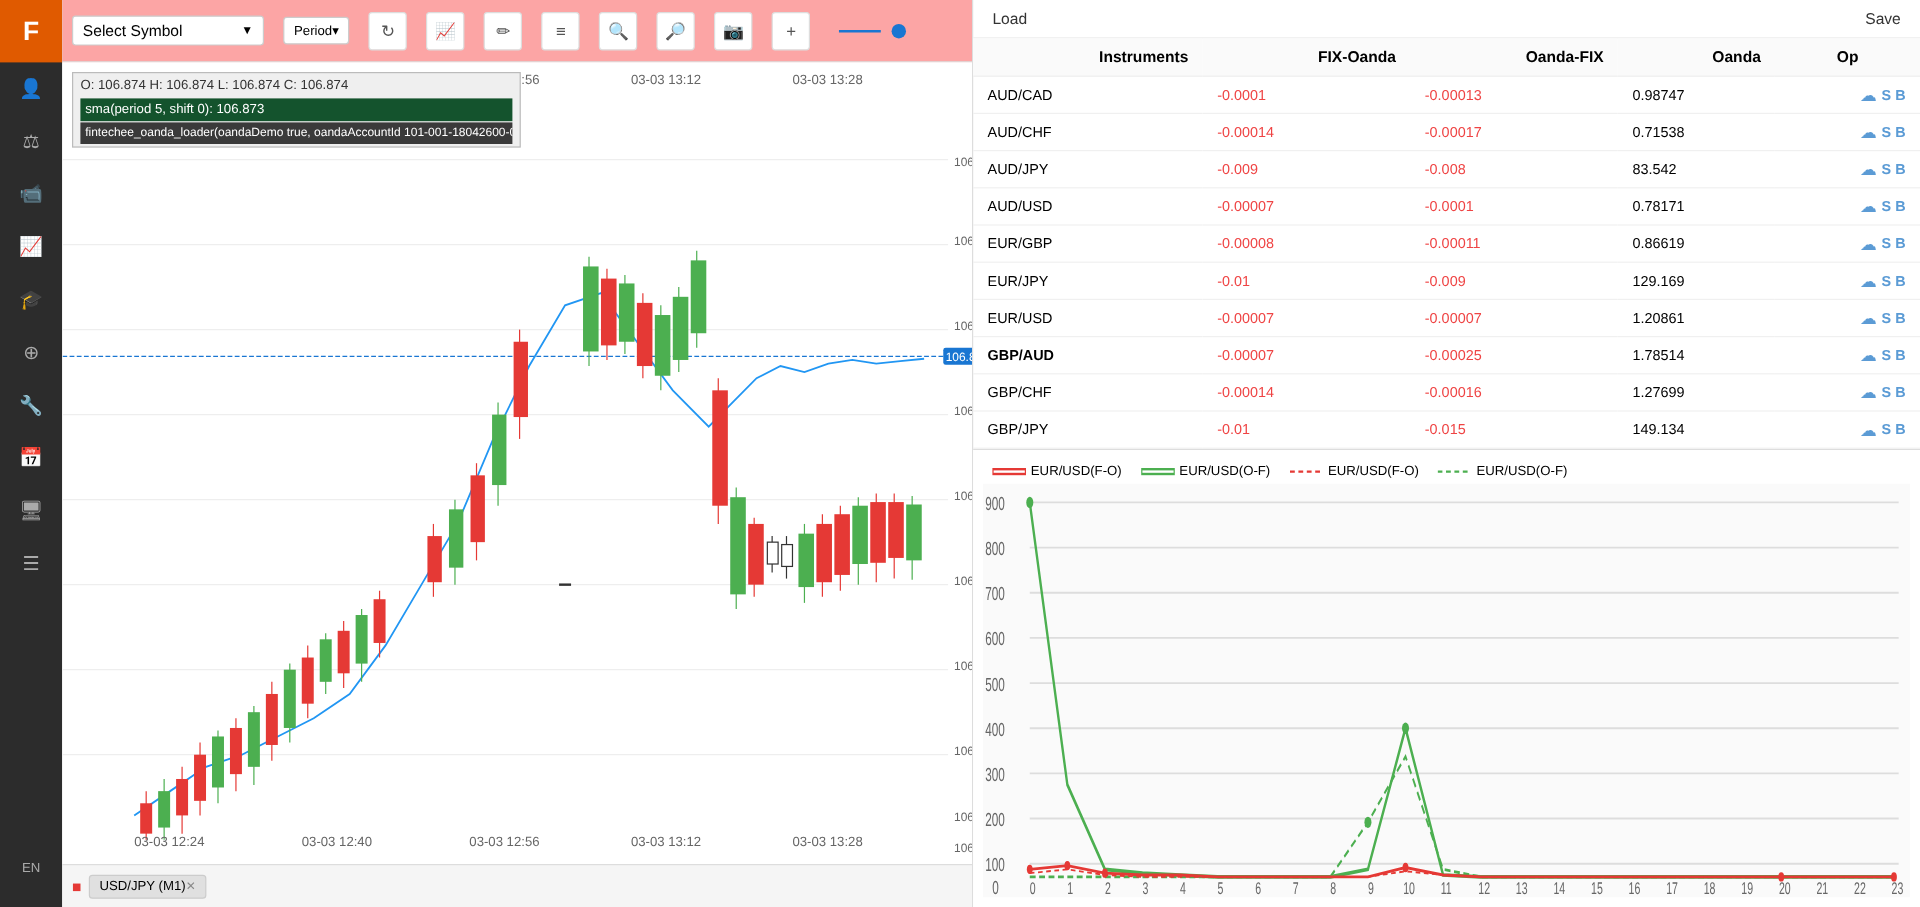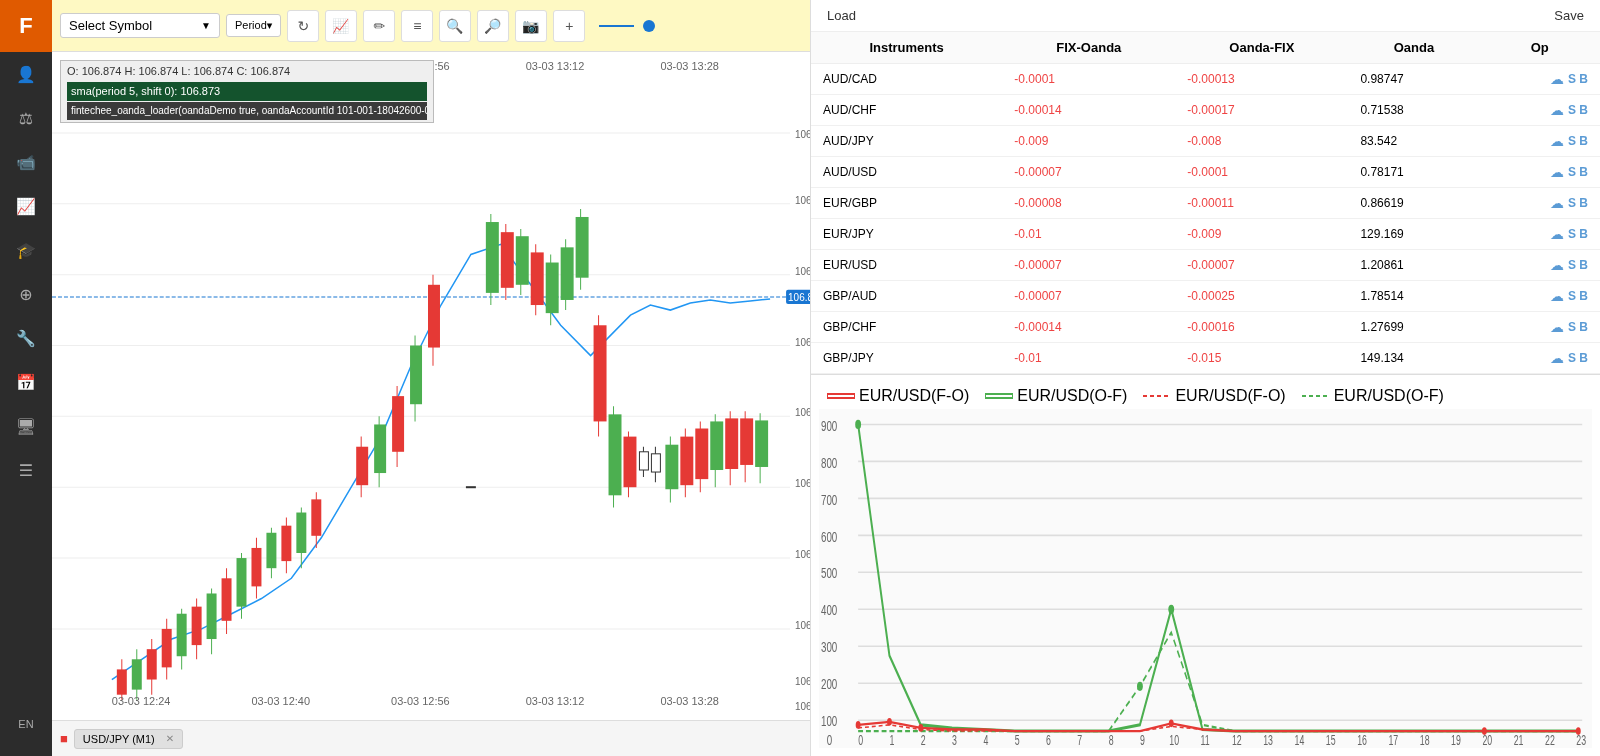--- a/index.html
+++ b/index.html
@@ -51,26 +51,26 @@
       flex: 1;
       display: flex;
       flex-direction: column;
       background: #fff;
       min-width: 0;
     }
 
     
     .toolbar {
       height: 52px;
-      background: #fef9c3;
+      background: #fca5a5;
       border-bottom: 1px solid #ddd;
       display: flex;
       align-items: center;
       padding: 0 8px;
-      gap: 6px;
+      gap: 16px;
       flex-shrink: 0;
     }
     .symbol-select {
       border: 1px solid #ccc;
       border-radius: 3px;
       padding: 4px 8px;
       font-size: 13px;
       min-width: 160px;
       cursor: pointer;
       background: white;
@@ -120,21 +120,21 @@
     }
     .symbol-tab {
       background: #e0e0e0;
       border: 1px solid #ccc;
       border-radius: 3px;
       padding: 3px 8px;
       font-size: 11px;
       cursor: pointer;
       display: flex;
       align-items: flex-start;
-      gap: 11px;
+      gap: 0;
     }
     .symbol-tab-close {
       color: #888;
       font-size: 10px;
       cursor: pointer;
     }
 
     
     .right-panel {
       width: 790px;
@@ -161,21 +161,21 @@
       color: #333;
       cursor: pointer;
       font-size: 13px;
     }
     .instruments-table {
       width: 100%;
       border-collapse: collapse;
     }
     .instruments-table th {
       padding: 8px 12px;
-      text-align: center;
+      text-align: right;
       font-weight: bold;
       font-size: 13px;
       border-bottom: 1px solid #eee;
       background: #fafafa;
     }
     .instruments-table th:last-child { text-align: center; }
     .instruments-table td {
       padding: 7px 12px;
       font-size: 12px;
       border-bottom: 1px solid #f0f0f0;
@@ -211,21 +211,21 @@
       display: flex;
       gap: 16px;
       align-items: center;
       padding: 4px 8px;
       flex-wrap: wrap;
     }
     .legend-item {
       display: flex;
       align-items: center;
       gap: 4px;
-      font-size: 16px;
+      font-size: 11px;
     }
     .chart-svg-container {
       flex: 1;
       position: relative;
     }
 
     .info-box {
       position: absolute;
       top: 8px;
       left: 8px;
@@ -528,21 +528,21 @@
       <td class="value-red">-0.00007</td>
       <td>1.20861</td>
       <td>
         <div class="op-cell">
           <span class="op-icon">☁</span>
           <span class="sb-label">S B</span>
         </div>
       </td>
     </tr>
           <tr>
-      <td style="font-weight:400;">GBP/AUD</td>
+      <td style="font-weight:700;">GBP/AUD</td>
       <td class="value-red">-0.00007</td>
       <td class="value-red">-0.00025</td>
       <td>1.78514</td>
       <td>
         <div class="op-cell">
           <span class="op-icon">☁</span>
           <span class="sb-label">S B</span>
         </div>
       </td>
     </tr>

